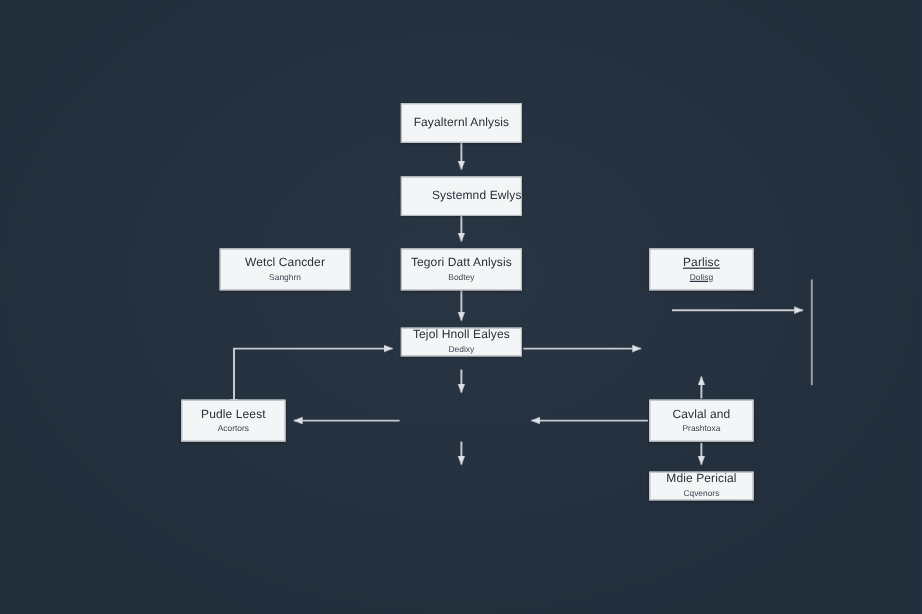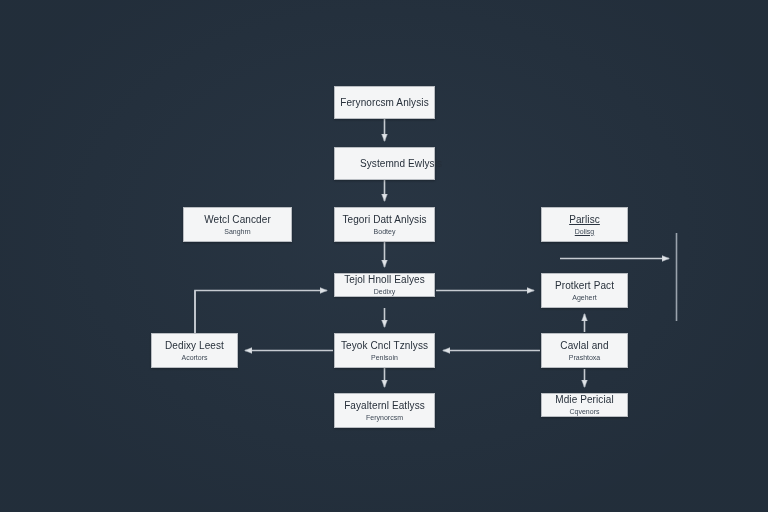--- a/index.html
+++ b/index.html
@@ -101,21 +101,21 @@
     <path class="wire" d="M195,338 L195,290.5 L327,290.5" marker-end="url(#ah)"></path>
     <line class="wire" x1="195" y1="290.5" x2="195" y2="340" marker-end="url(#ah)"></line>
 
     <line class="wire" x1="333" y1="350.5" x2="245" y2="350.5" marker-end="url(#ah)"></line>
 
     <line class="wire" x1="560" y1="258.5" x2="669" y2="258.5" marker-end="url(#ah)"></line>
     <line class="wire-thin" x1="676.5" y1="233" x2="676.5" y2="321"></line>
   </svg>
 
   <div class="node one-line" style="left:334px; top:86px; width:101px; height:33px;">
-    <span class="title">Ferynorcsm Anlysis</span>
+    <span class="title">Fayalternl Anlysis</span>
   </div>
 
   <div class="node one-line" style="left:334px; top:147px; width:101px; height:33px;padding-left:33px;">
     <span class="title">Systemnd Ewlysis</span>
   </div>
 
   <div class="node" style="left:334px; top:207px; width:101px; height:35px;">
     <span class="title">Tegori Datt Anlysis</span>
     <span class="sub">Bodtey</span>
   </div>
@@ -128,43 +128,31 @@
   <div class="node" style="left:541px; top:207px; width:87px; height:35px;text-decoration:underline;">
     <span class="title">Parlisc</span>
     <span class="sub">Dolisg</span>
   </div>
 
   <div class="node" style="left:334px; top:273px; width:101px; height:24px;">
     <span class="title">Tejol Hnoll Ealyes</span>
     <span class="sub">Dedixy</span>
   </div>
 
-  <div class="node" style="left:541px; top:273px; width:87px; height:35px;">
-    <span class="title">Protkert Pact</span>
-    <span class="sub">Agehert</span>
-  </div>
 
   <div class="node" style="left:151px; top:333px; width:87px; height:35px;">
-    <span class="title">Dedixy Leest</span>
+    <span class="title">Pudle Leest</span>
     <span class="sub">Acortors</span>
   </div>
 
-  <div class="node" style="left:334px; top:333px; width:101px; height:35px;">
-    <span class="title">Teyok Cncl Tznlyss</span>
-    <span class="sub">Penlsoin</span>
-  </div>
 
   <div class="node" style="left:541px; top:333px; width:87px; height:35px;">
     <span class="title">Cavlal and</span>
     <span class="sub">Prashtoxa</span>
   </div>
 
-  <div class="node" style="left:334px; top:393px; width:101px; height:35px;">
-    <span class="title">Fayalternl Eatlyss</span>
-    <span class="sub">Ferynorcsm</span>
-  </div>
 
   <div class="node" style="left:541px; top:393px; width:87px; height:24px;">
     <span class="title">Mdie Pericial</span>
     <span class="sub">Cqvenors</span>
   </div>
 
 </div>
 
 </body></html>

